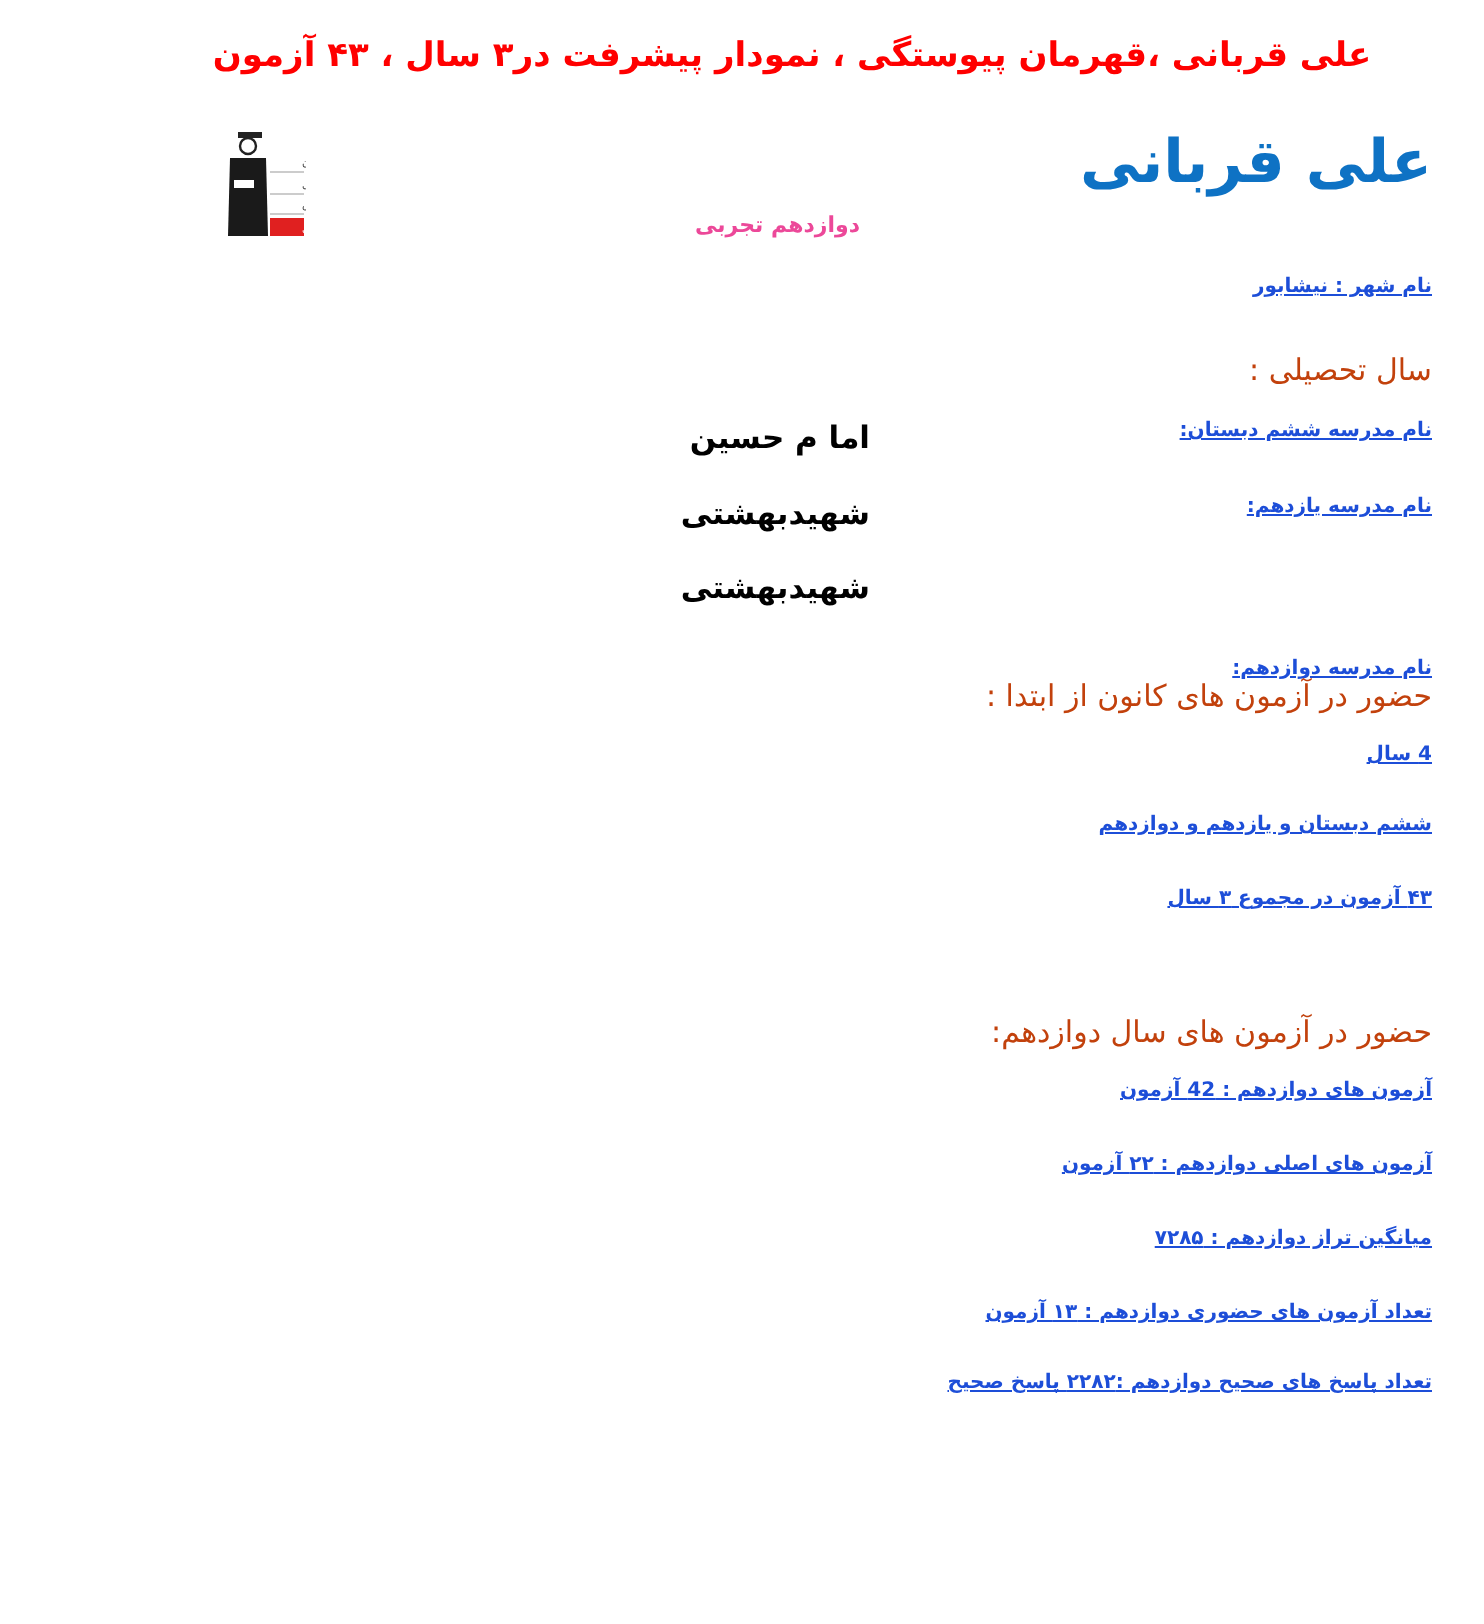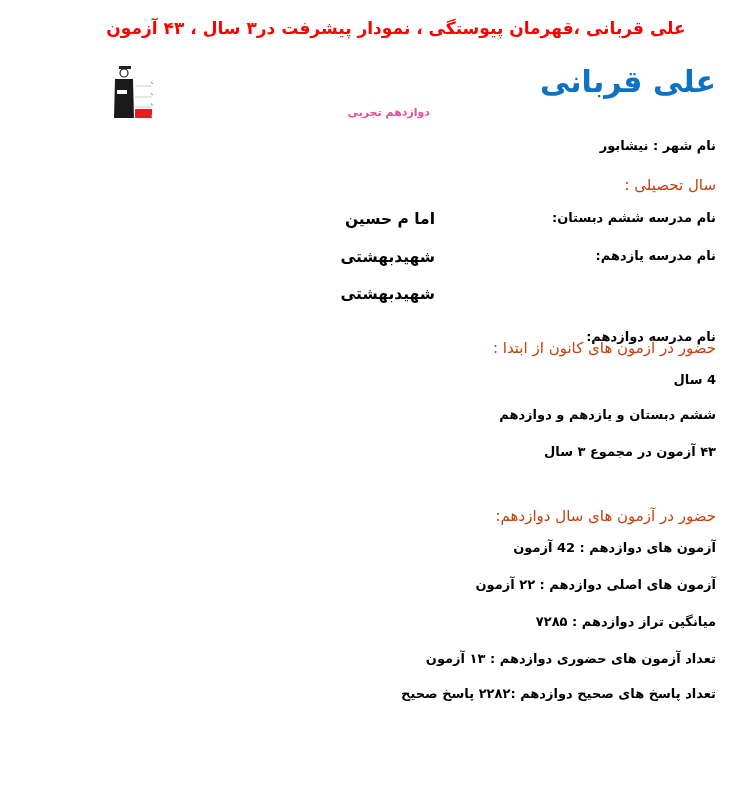--- a/index.html
+++ b/index.html
@@ -16,21 +16,21 @@
   }
   .name-title {
     top: 64px; right: 26px; color: #0e72c4; font-weight: bold; font-size: 30px;
   }
   .grade {
     top: 82px; right: 312px; color: #ec4899; font-weight: bold; font-size: 11px; margin-top: 24px;
   }
   .logo {
     top: 64px; left: 68px; width: 44px; height: 56px;
   }
-  .line { right: 26px; font-size: 13px; font-weight: bold; color: #000000; }
+  .line { right: 26px; font-size: 10px; font-weight: bold; color: #1d4ed8; text-decoration: underline; }
   .red { right: 26px; font-size: 15px; color: #c2410c; }
   .val { right: 307px; font-size: 15.5px; font-weight: bold; color: #000; }
 </style>
 </head>
 <body>
 
 <div class="abs top-title">علی قربانی ،قهرمان پیوستگی ، نمودار پیشرفت در۳ سال ، ۴۳ آزمون</div>
 
 <div class="abs name-title">علی قربانی</div>
 <div class="abs grade">دوازدهم تجربی</div>

